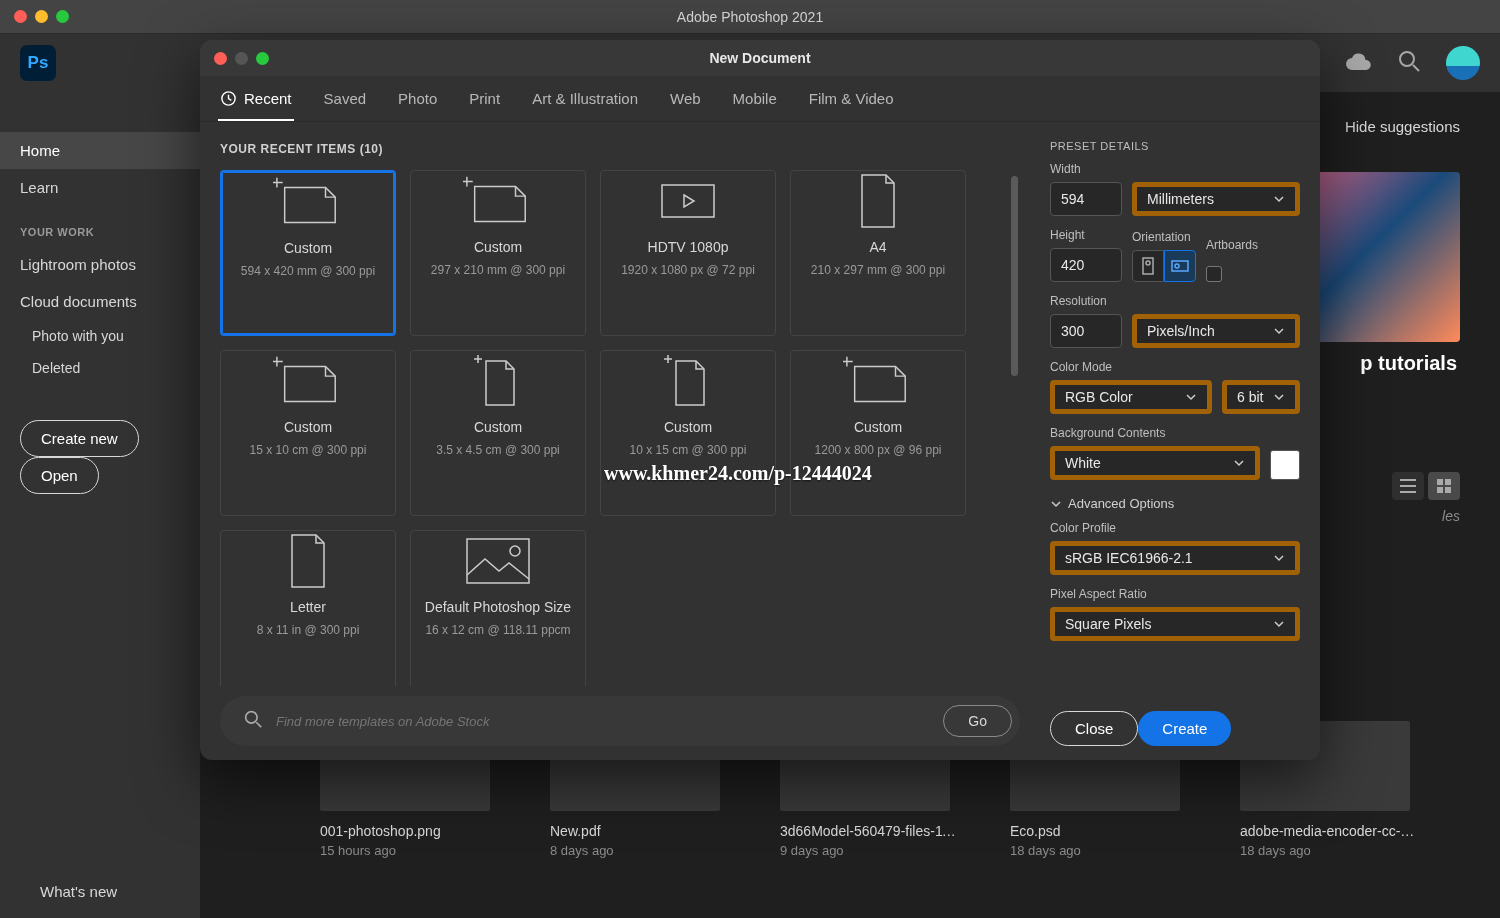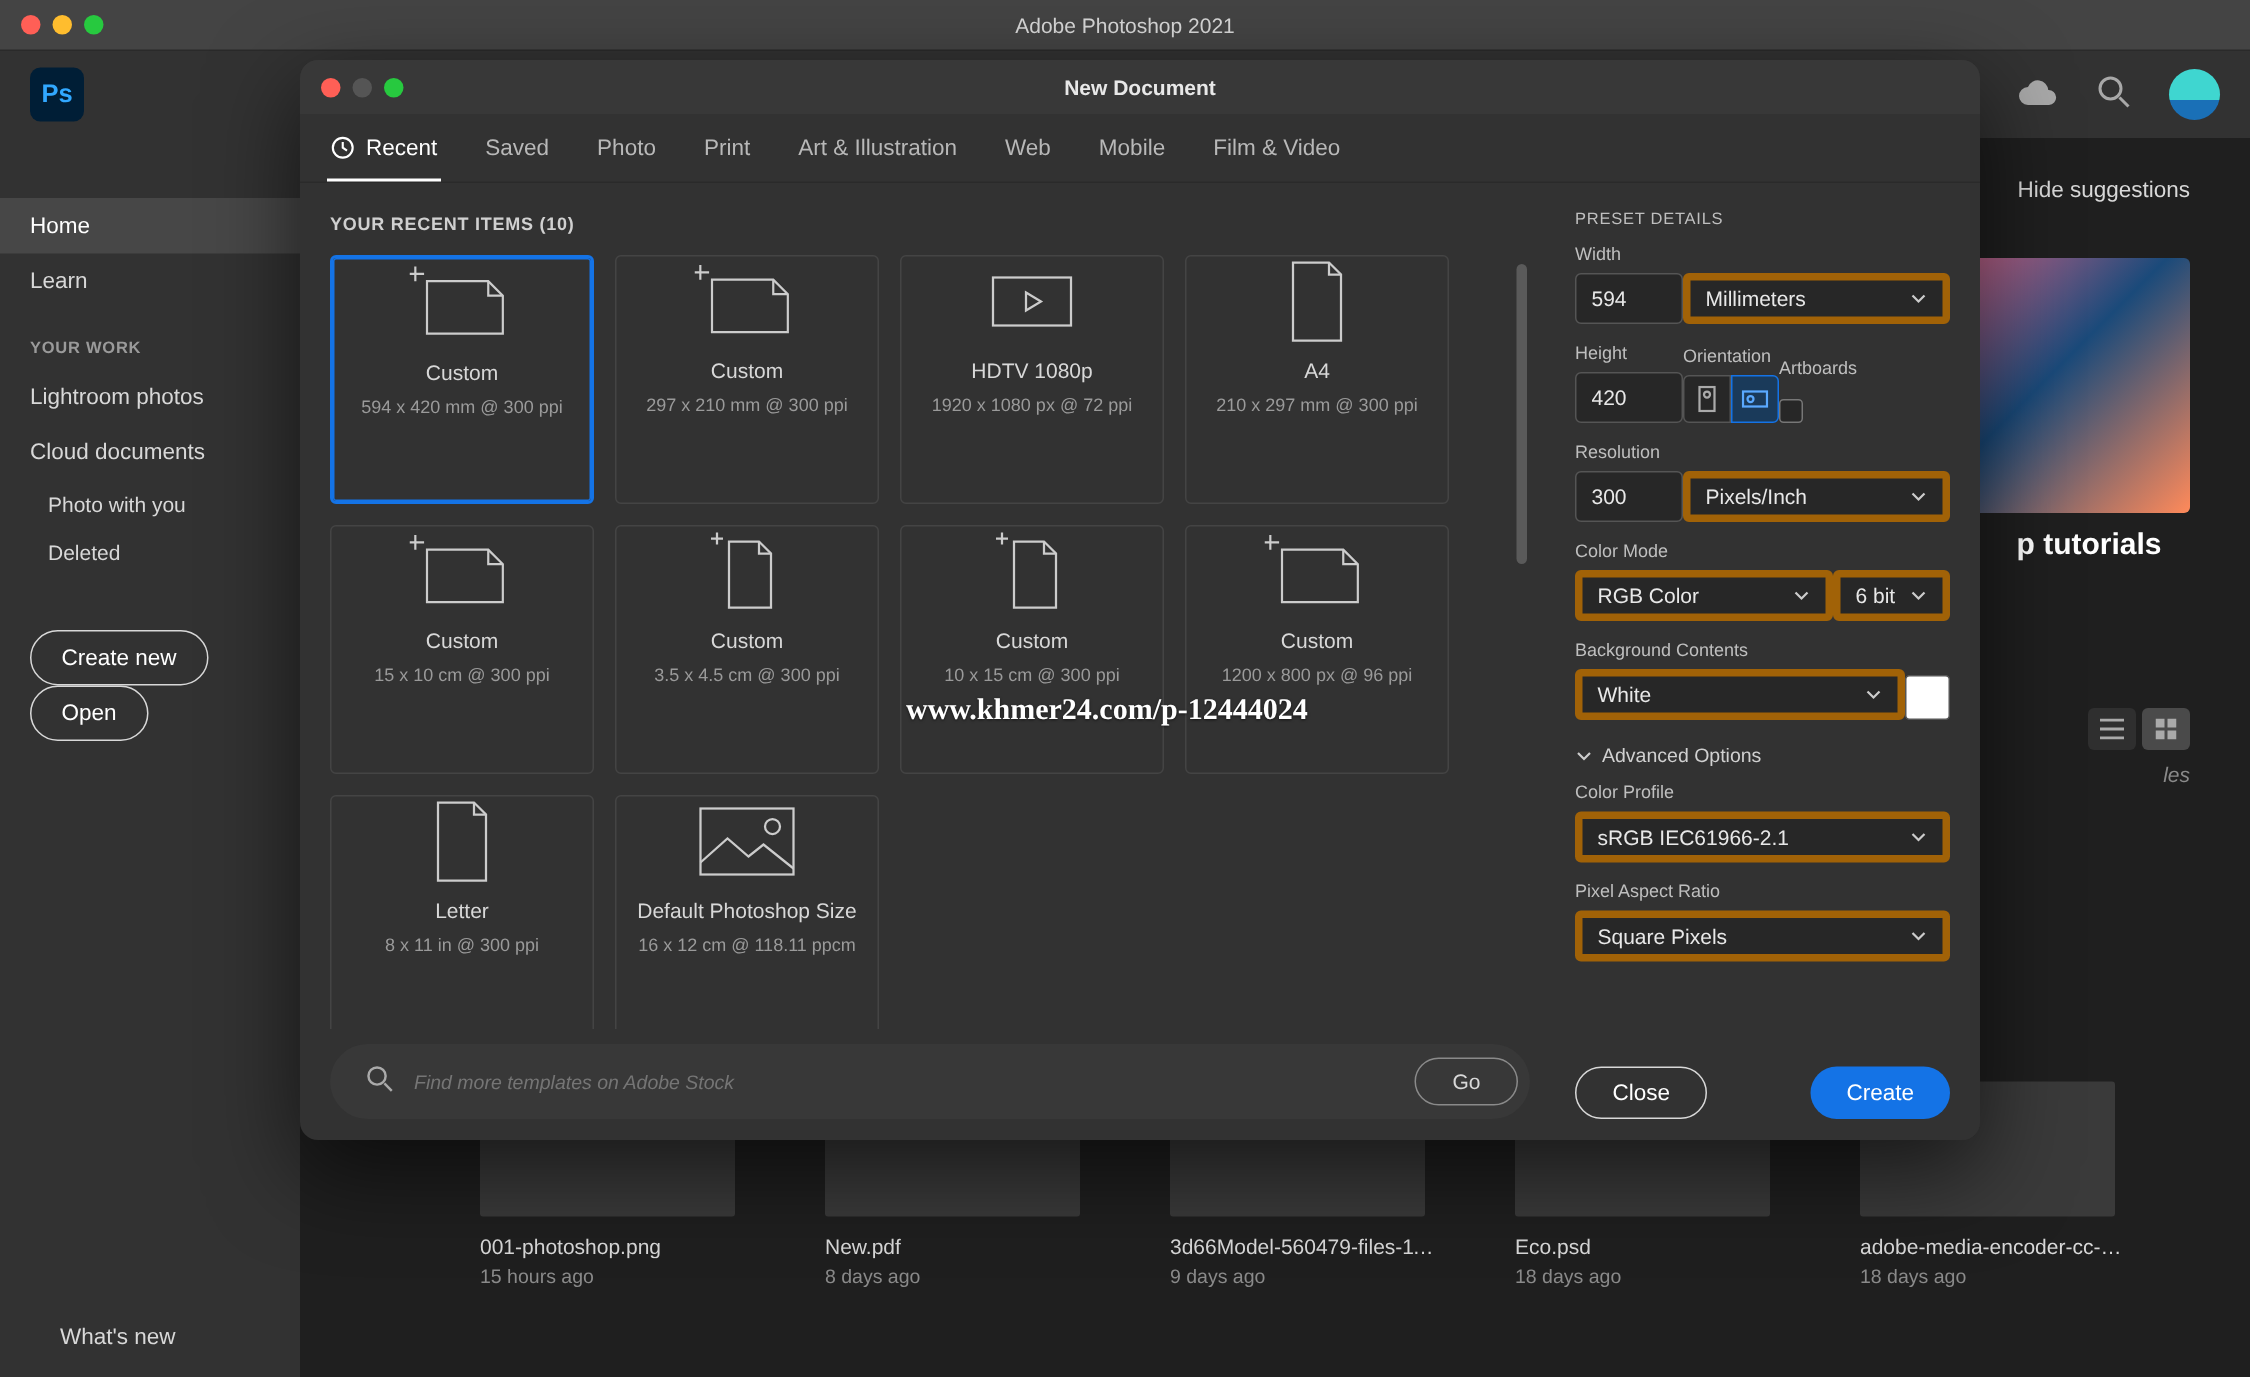--- a/index.html
+++ b/index.html
@@ -30,21 +30,21 @@
 .sb-item.active { background: #474747; color: #fff; }
 .sb-heading { padding: 20px 20px 8px; font-size: 11px; letter-spacing: 0.5px; color: #9a9a9a; font-weight: 600; }
 .sb-sub { padding: 8px 20px 8px 32px; font-size: 14px; color: #d8d8d8; cursor: pointer; }
 .sb-buttons { padding: 20px; display: flex; flex-direction: column; margin-top: 16px; }
 .btn-outline { border: 1.5px solid #d8d8d8; background: transparent; color: #fff; border-radius: 22px; padding: 9px 20px; font-size: 15px; cursor: pointer; width: fit-content; }
 
 
 .bg-content { flex: 1; position: relative; background: #1f1f1f; padding: 30px; }
 .bg-right-hint { position: absolute; top: 26px; right: 40px; font-size: 15px; color: #d8d8d8; }
 .bg-tut-img { position: absolute; top: 80px; right: 40px; width: 200px; height: 170px; background: linear-gradient(135deg,#ff6a8a,#1a4a7a,#ff8a5a); border-radius: 4px; }
-.bg-tut-text { position: absolute; top: 260px; right: 59px; font-size: 20px; font-weight: 600; color: #fff; }
+.bg-tut-text { position: absolute; top: 260px; right: 43px; font-size: 20px; font-weight: 600; color: #fff; }
 .bg-view-btns { position: absolute; top: 380px; right: 40px; display: flex; gap: 4px; }
 .vb { width: 32px; height: 28px; background: #2f2f2f; border-radius: 4px; display: flex; align-items: center; justify-content: center; color: #aaa; }
 .vb.active { background: #4a4a4a; }
 .bg-recent { position: absolute; bottom: 60px; left: 120px; right: 40px; display: flex; gap: 50px; }
 .recent-item { display: flex; flex-direction: column; gap: 4px; width: 180px; }
 .recent-thumb { width: 170px; height: 90px; background: #3a3a3a; border-radius: 2px; margin-bottom: 8px; }
 .recent-name { font-size: 14px; color: #d8d8d8; overflow: hidden; text-overflow: ellipsis; white-space: nowrap;}
 .recent-time { font-size: 13px; color: #8a8a8a; }
 .whatsnew { position: absolute; bottom: 18px; left: -160px; font-size: 15px; color: #d8d8d8; }
 
@@ -78,35 +78,35 @@
 .search-bar { background: #383838; border-radius: 26px; height: 50px; display: flex; align-items: center; padding: 0 8px 0 24px; margin: 10px 0 14px 0; gap: 14px; }
 .search-bar input { flex: 1; background: transparent; border: none; color: #22c55e; font-size: 13px; font-style: italic; outline: none; }
 .go-btn { border: 1.5px solid #8a8a8a; background: transparent; color: #d8d8d8; border-radius: 18px; padding: 7px 24px; font-size: 14px; cursor: pointer; }
 
 
 .details-col { width: 290px; padding: 18px 20px 14px; background: #323232; display: flex; flex-direction: column; font-size: 13px; color: #bfbfbf; }
 .details-heading { font-size: 11px; letter-spacing: 0.5px; color: #bfbfbf; font-weight: 500; margin-bottom: 10px; }
 .doc-name-row { display: flex; align-items: center; border-bottom: 1px solid #555; padding-bottom: 6px; margin-bottom: 14px; }
 .doc-name { flex: 1; font-size: 15px; color: #e8e8e8; }
 .field-label { font-size: 12px; color: #bfbfbf; margin-bottom: 6px; }
-.row { display: flex; margin-bottom: 12px; align-items: flex-end;}
+.row { display: flex; gap: 10px; margin-bottom: 12px; align-items: flex-end;}
 .num-input { width: 72px; height: 34px; background: #272727; border: 1px solid #555; border-radius: 4px; color: #e8e8e8; padding: 0 10px; font-size: 14px; }
 .select { flex: 1; height: 34px; background: #272727; border: 5px solid #a16207; border-radius: 4px; color: #e8e8e8; padding: 0 10px; font-size: 14px; display: flex; align-items: center; justify-content: space-between; cursor: pointer; }
 .select.small { flex: none; width: 78px; }
 .col-group { display: flex; flex-direction: column; }
 .orient-btns { display: flex; gap: 0; }
 .orient-btn { width: 32px; height: 32px; border: 1px solid #555; background: #272727; display: flex; align-items: center; justify-content: center; cursor: pointer; }
 .orient-btn.active { border-color: #1473e6; background: #1a3a5a;}
 .orient-btn:first-child { border-radius: 4px 0 0 4px; }
 .orient-btn:last-child { border-radius: 0 4px 4px 0; }
 .checkbox { width: 16px; height: 16px; border: 1px solid #777; border-radius: 3px; background: #272727; cursor: pointer; margin-top: 8px;}
 .swatch { width: 30px; height: 30px; background: #fff; border-radius: 3px; border: 1px solid #555; }
 .adv-toggle { display: flex; align-items: center; gap: 6px; font-size: 13px; color: #d0d0d0; margin: 4px 0 10px; cursor: pointer; }
 
-.dialog-footer { display: flex; justify-content: space-between; margin-top: auto; padding-top: 10px;}
+.dialog-footer { display: flex; justify-content: flex-start; margin-top: auto; padding-top: 10px;}
 .btn-close { border: 1.5px solid #d8d8d8; background: transparent; color: #fff; border-radius: 20px; padding: 8px 24px; font-size: 15px; cursor: pointer; }
 .btn-create { border: none; background: #1473e6; color: #fff; border-radius: 20px; padding: 8px 24px; font-size: 15px; cursor: pointer; }
 
 .chev { width: 12px; height: 12px; }
 
 .watermark { position: absolute; top: 462px; left: 604px; color: #fff; font-family: Georgia, serif; font-size: 20px; font-weight: 600; pointer-events: none; z-index: 99; text-shadow: 0 1px 2px rgba(0,0,0,0.6);}
 </style>
 </head>
 <body>
 

